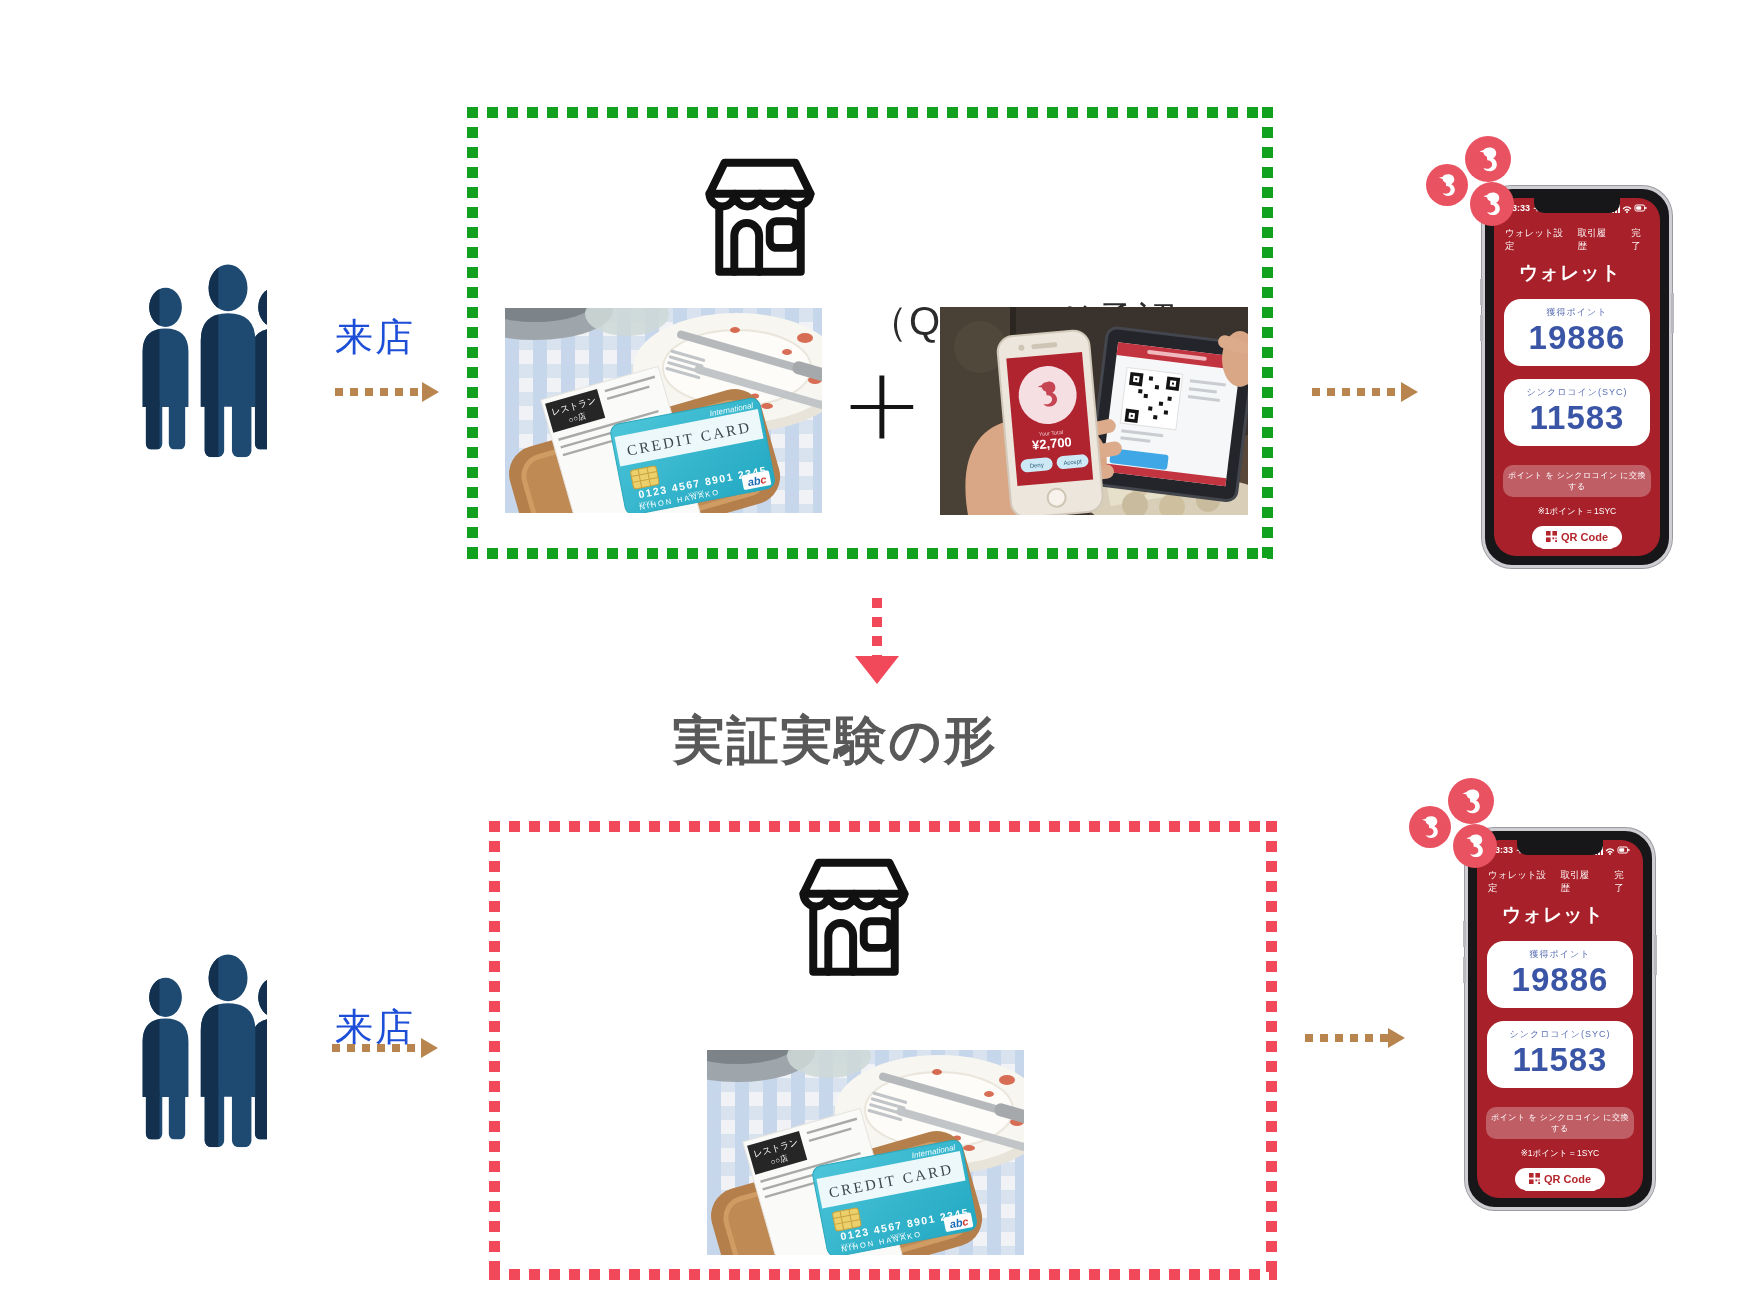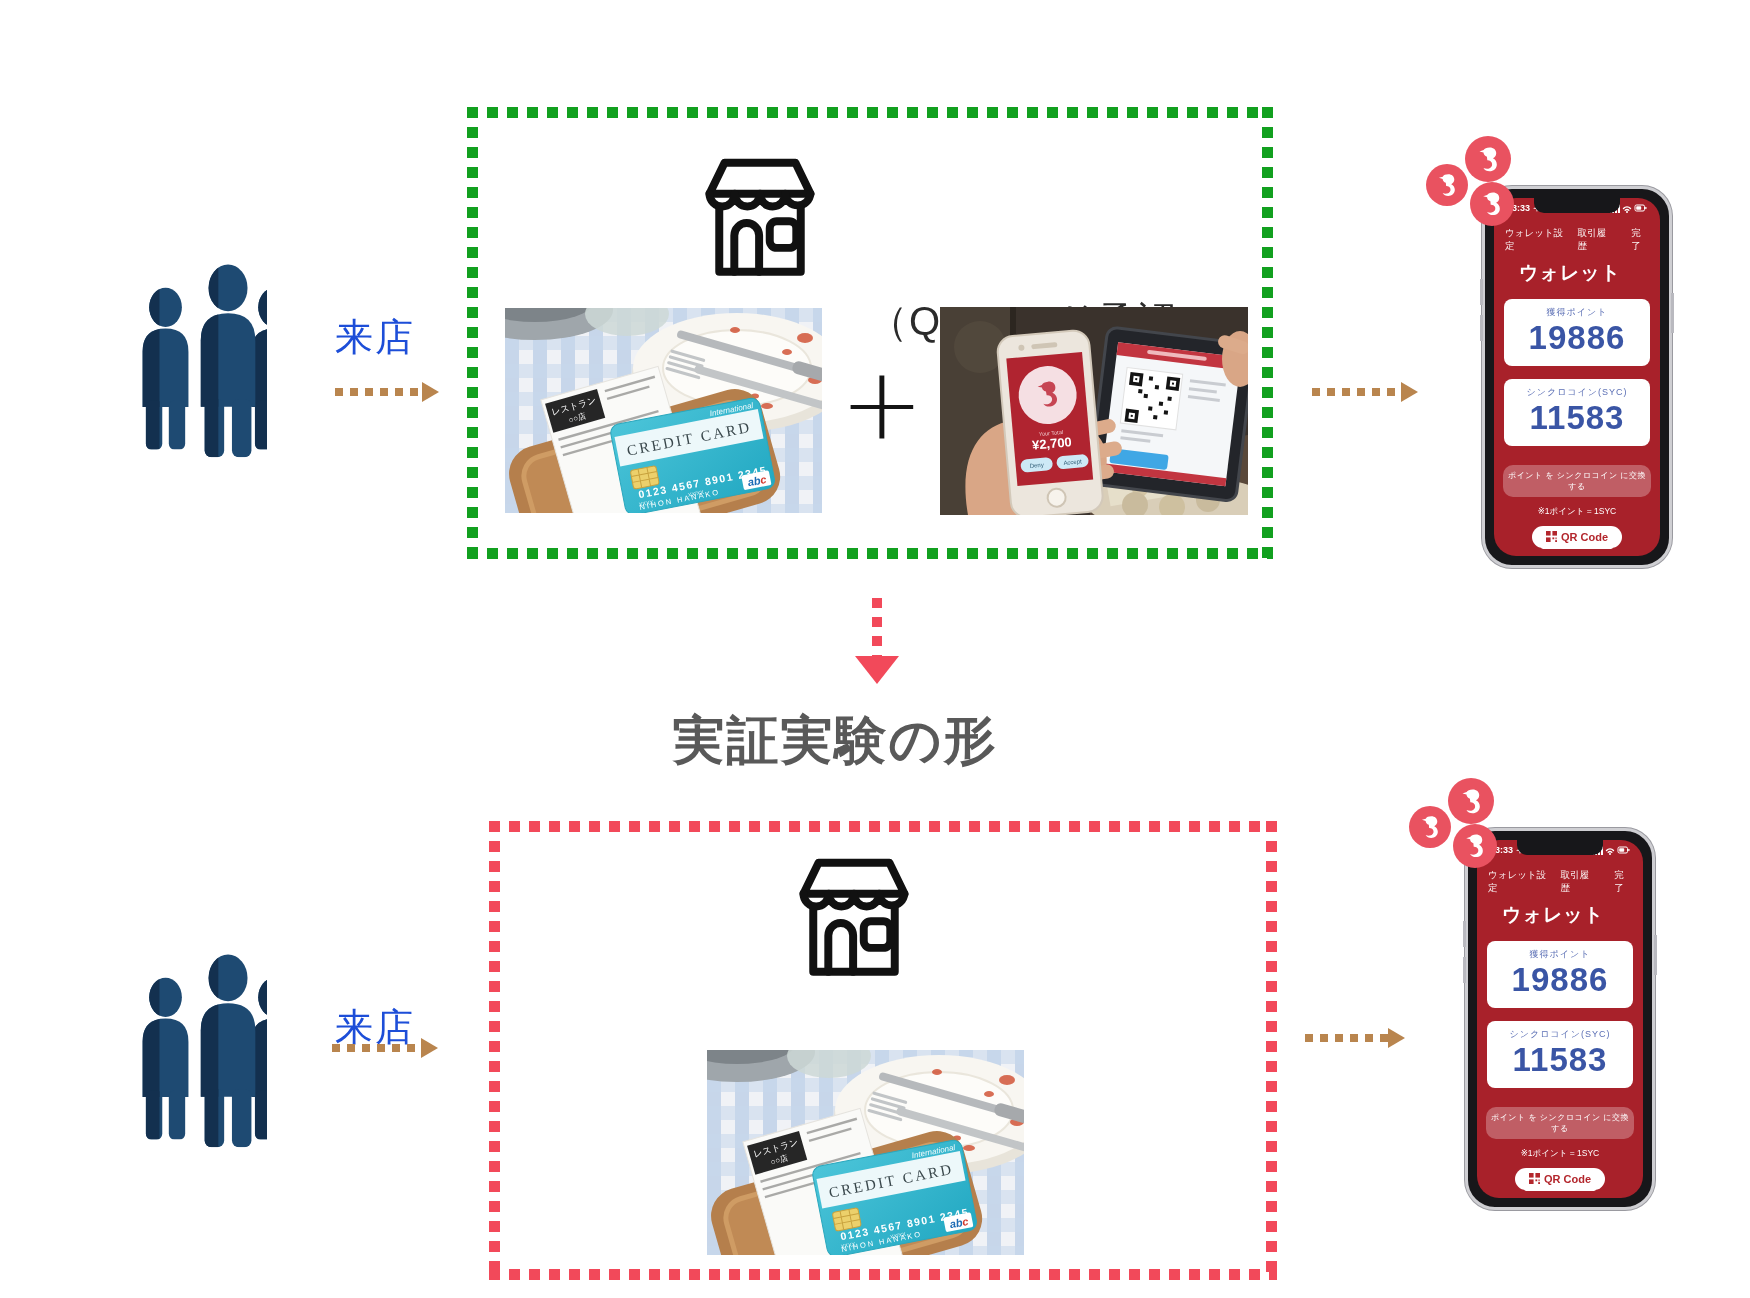--- a/index.html
+++ b/index.html
@@ -40,21 +40,21 @@
   .p-notch{position:absolute;left:50%;top:0;transform:translateX(-50%);width:86px;height:15px;background:#17171a;border-radius:0 0 10px 10px;}
   .p-btn{position:absolute;background:#b9b9bf;}
   .p-btn.l1{left:-5px;top:90px;width:3px;height:26px;}
   .p-btn.l2{left:-5px;top:126px;width:3px;height:26px;}
   .p-btn.r1{right:-5px;top:104px;width:3px;height:40px;}
   .p-status{display:flex;justify-content:space-between;align-items:center;padding:5px 13px 0;font-size:9px;font-weight:bold;}
   .p-status .lft{display:flex;align-items:center;gap:3px;}
   .p-nav{display:flex;gap:9px;padding:14px 11px 0;font-size:9.5px;opacity:.95;}
   .p-nav .sp{flex:1;}
   .p-title{padding:7px 1px 0;font-size:19px;font-weight:bold;letter-spacing:1px;margin-left:24px;}
-  .p-card{margin:13px 10px 0;background:#fff;border-radius:8px;text-align:center;padding:7px 0 9px;}
+  .p-card{margin:13px 10px 0;background:#fff;border-radius:17px;text-align:center;padding:7px 0 9px;}
   .p-card .lbl{font-size:9px;color:#5b6fb5;letter-spacing:1px;}
   .p-card .val{font-size:33px;font-weight:bold;color:var(--col-blue);letter-spacing:1px;line-height:1.15;}
   .p-exch{margin:19px auto 0;width:142px;background:rgba(255,255,255,.28);border-radius:10px;font-size:8px;text-align:center;padding:5px 3px;letter-spacing:.5px;}
   .p-rate{margin-top:9px;text-align:center;font-size:8.5px;}
   .p-qr{margin:8px auto 0;width:90px;background:#fff;color:#b3262c;border-radius:14px;font-size:11px;font-weight:bold;text-align:center;padding:5px 0;display:flex;align-items:center;justify-content:center;gap:4px;}
   .p-home{position:absolute;left:50%;bottom:7px;transform:translateX(-50%);width:72px;height:5px;border-radius:3px;background:#fff;}
   .coin{position:absolute;border-radius:50%;background:var(--col-coinpink);display:flex;align-items:center;justify-content:center;z-index:5;}
   .coin svg{width:62%;height:62%;}
   .coin.c1{left:-56px;top:-22px;width:42px;height:42px;}
   .coin.c2{left:-17px;top:-50px;width:46px;height:46px;}

